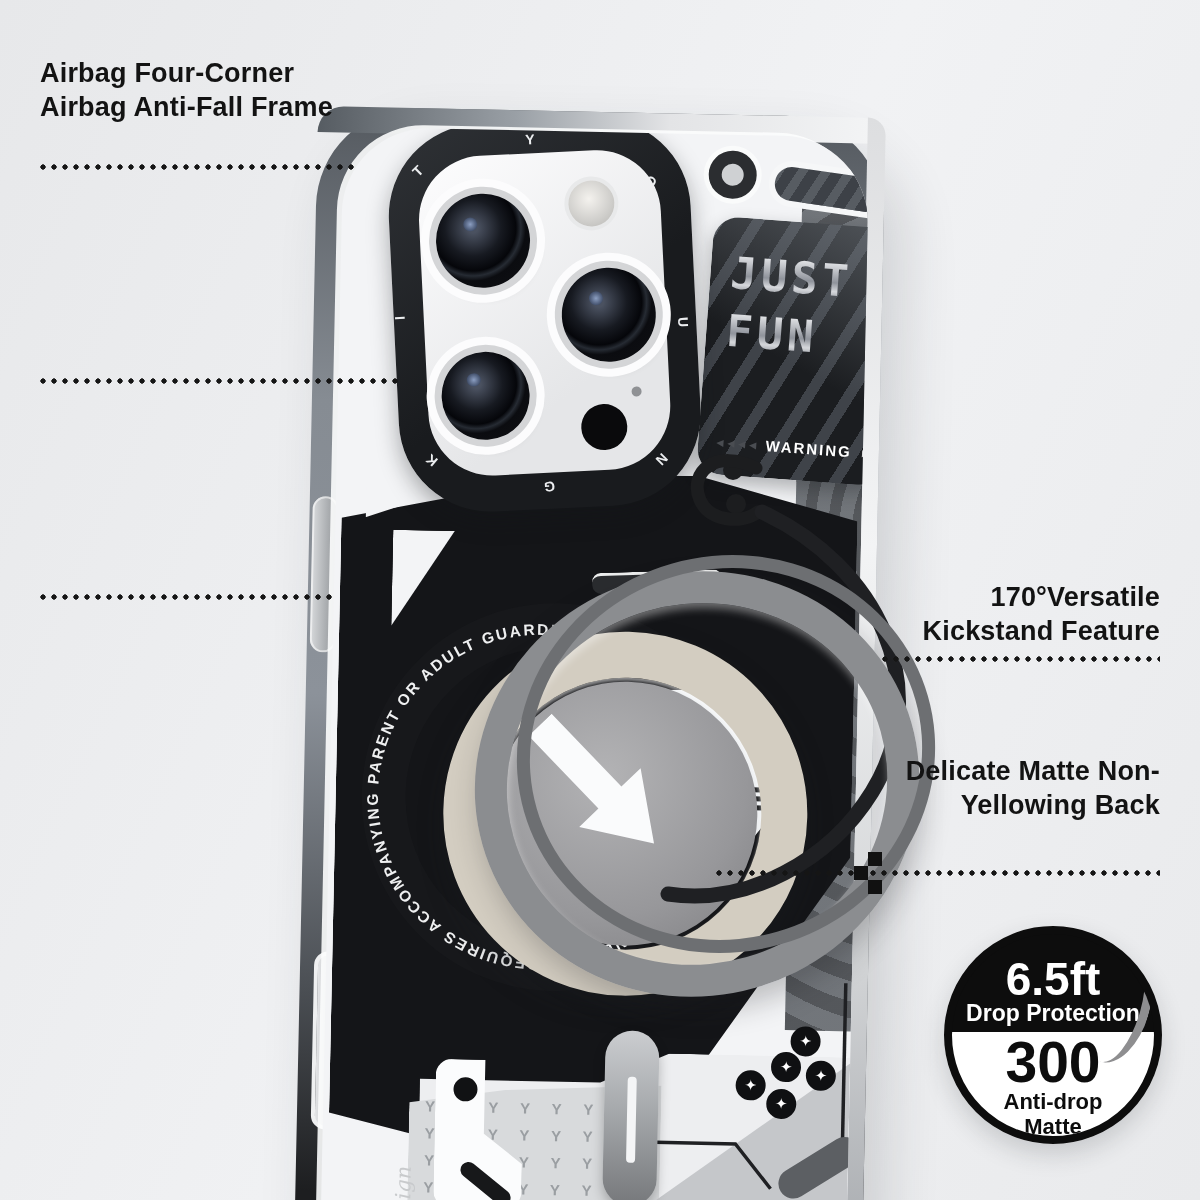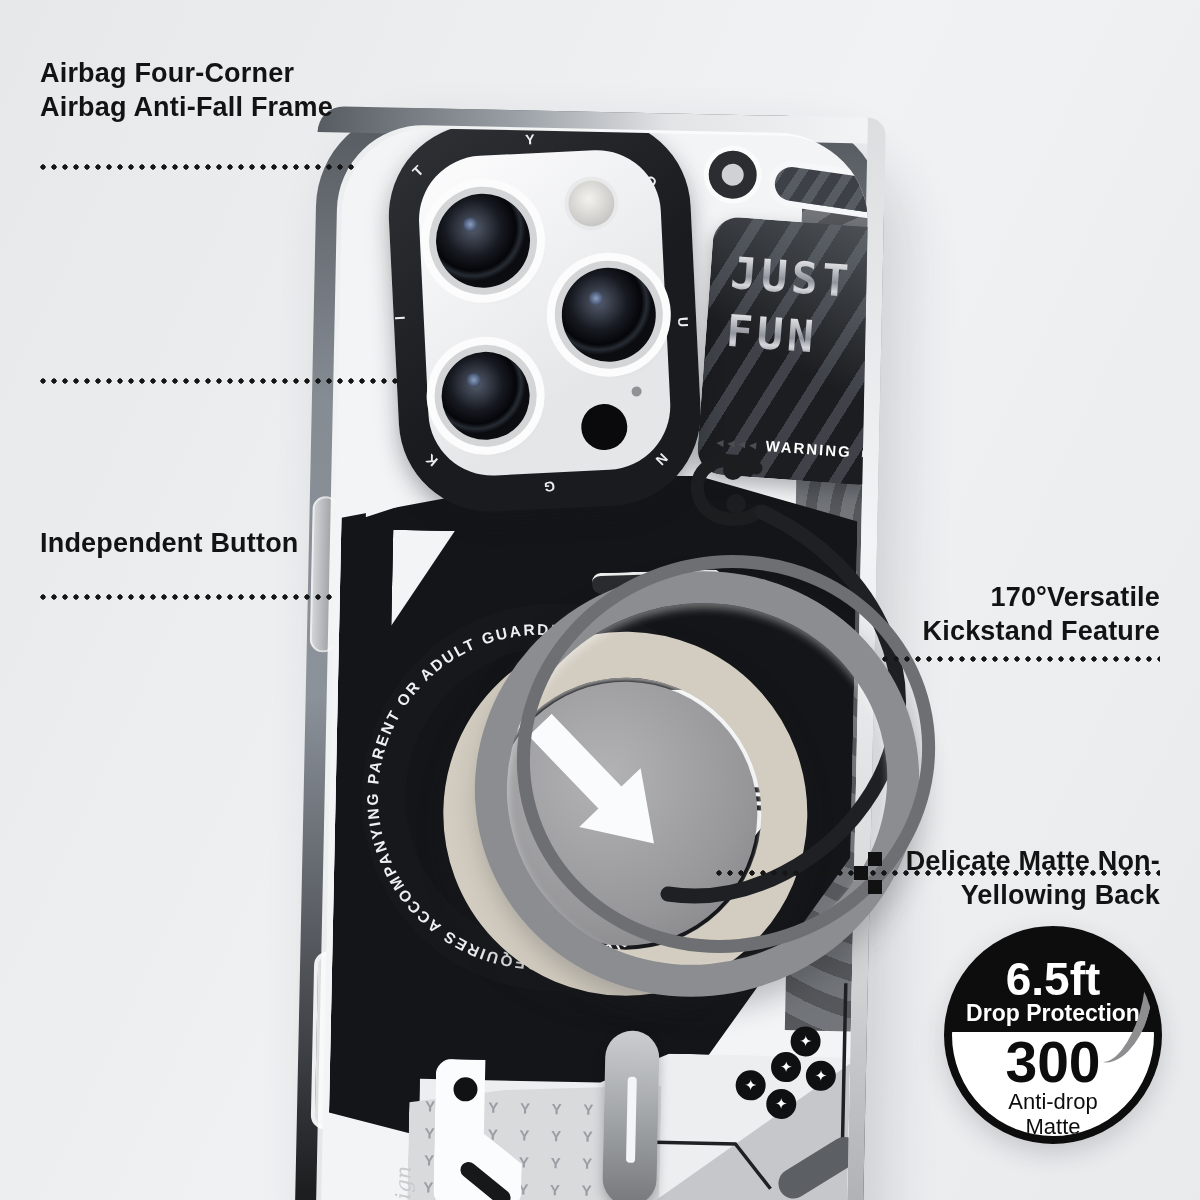--- a/index.html
+++ b/index.html
@@ -15,21 +15,21 @@
   
   .badge{position:absolute;left:944px;top:926px;width:218px;height:218px;border-radius:50%;
     border:8px solid #0d0d0d;box-sizing:border-box;z-index:40;overflow:hidden;
     background:linear-gradient(180deg,#0d0d0d 0 48.5%,#ffffff 48.5%);
     display:flex;flex-direction:column;align-items:center;box-shadow:0 10px 24px rgba(40,44,50,.18);}
   .badge::after{content:"";position:absolute;right:4px;top:12px;width:58px;height:118px;border-radius:50%;
     border-right:9px solid #8e8e90;transform:rotate(16deg);}
   .bd-top{color:#fff;font-weight:bold;font-size:46px;margin-top:22px;line-height:1;}
   .bd-toplbl{color:#fff;font-weight:bold;font-size:23px;margin-top:0;line-height:1;}
   .bd-num{color:#0d0d0d;font-weight:bold;font-size:57px;margin-top:10px;line-height:.95;}
-  .bd-l1,.bd-l2{color:#0d0d0d;font-weight:normal;font-size:22px;line-height:1.15;}
+  .bd-l1,.bd-l2{color:#0d0d0d;font-weight:bold;font-size:22px;line-height:1.15;}
   
   .phone{position:absolute;left:318px;top:112px;width:568px;height:1130px;z-index:10;
     transform:rotate(1.2deg);transform-origin:50% 0;border-radius:100px 100px 0 0;
     background:linear-gradient(180deg,#54595f,#868c93 26%,#8c929a 52%,#4b4f54 78%,#1d1e20 96%);
     box-shadow:20px 26px 55px rgba(40,44,50,.16);}
   .frame-top{position:absolute;left:0;top:0;width:100%;height:26px;border-radius:100px 100px 0 0;
     background:linear-gradient(90deg,#565c62,#9aa0a6 35%,#e3e4e6 62%,#f4f5f6);}
   .frame-right{position:absolute;right:0;top:0;width:18px;height:100%;border-radius:0 100px 0 0;
     background:linear-gradient(180deg,#dddee0,#f3f4f5 38%,#d2d4d6 75%,#a9acb0);}
   .btn{position:absolute;border-radius:14px;}
@@ -110,27 +110,26 @@
 </head>
 <body>
 
 <div class="stage">
 
   <div class="callout" style="left:40px;top:56px;width:330px;">Airbag Four-Corner Airbag Anti-Fall Frame</div>
   <div class="dots" style="left:40px;top:164px;width:318px;"></div>
 
   <div class="dots" style="left:40px;top:378px;width:360px;"></div>
 
-  <div class="callout" style="left:40px;top:526px;width:260px;">Independent Button</div>
   <div class="dots" style="left:40px;top:594px;width:292px;"></div>
 
   <div class="callout r" style="left:900px;top:580px;width:260px;">170°Versatile Kickstand Feature</div>
   <div class="dots" style="left:882px;top:656px;width:278px;"></div>
 
-  <div class="callout r" style="left:850px;top:844px;width:310px;">Delicate Matte Non-Yellowing Back</div>
+  <div class="callout r" style="left:850px;top:754px;width:310px;">Delicate Matte Non-Yellowing Back</div>
   <div class="dots" style="left:716px;top:870px;width:444px;"></div>
   <div class="checker" style="left:868px;top:852px;"></div>
   <div class="checker" style="left:854px;top:866px;"></div>
   <div class="checker" style="left:868px;top:880px;"></div>
 
   <div class="phone">
     <div class="frame-top"></div>
     <div class="frame-right"></div>
     <div class="btn btn1"></div>
     <div class="btn btn2"></div>

